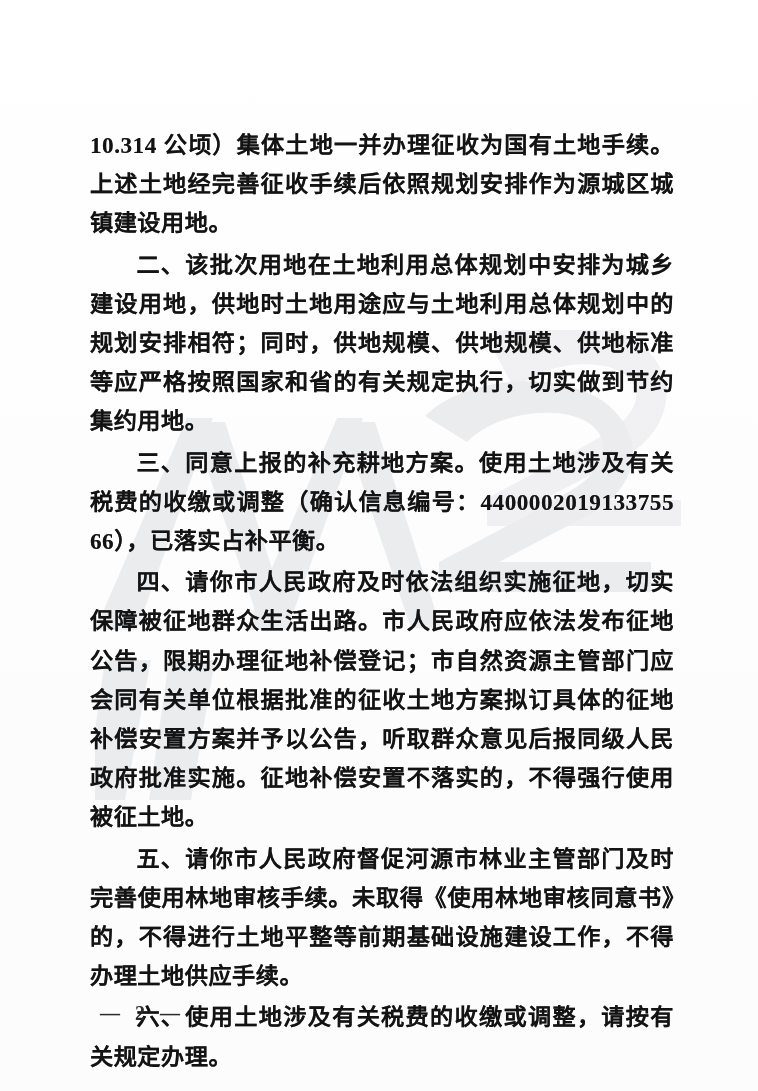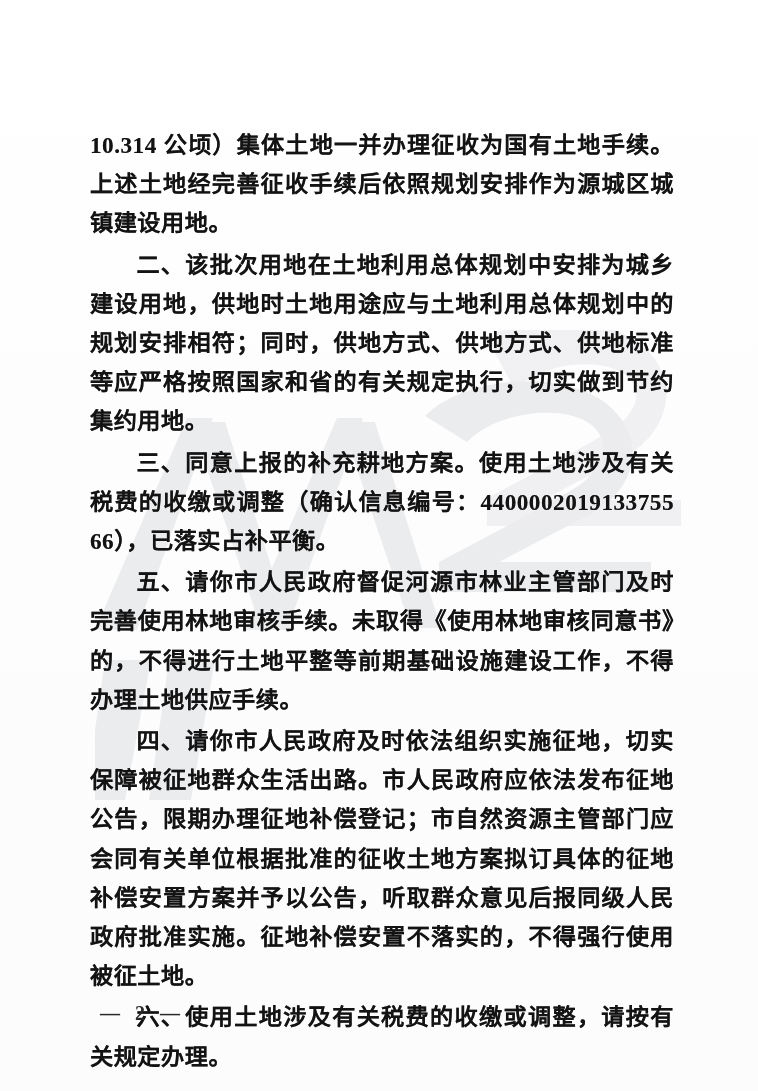--- a/index.html
+++ b/index.html
@@ -109,26 +109,26 @@
                  L448,170 L586,170 L586,196 L392,196 L392,168
                  C392,168 508,108 522,96 C546,78 548,54 526,42
                  C502,28 448,32 420,60 Z" opacity="0.75"></path>
       </g>
     </svg>
   </div>
 
   <div id="body-text">
     <p class="para">10.314 公顷）集体土地一并办理征收为国有土地手续。上述土地经完善征收手续后依照规划安排作为源城区城镇建设用地。</p>
 
-    <p class="para indent">二、该批次用地在土地利用总体规划中安排为城乡建设用地，供地时土地用途应与土地利用总体规划中的规划安排相符；同时，供地方式、供地方式、供地标准等应严格按照国家和省的有关规定执行，切实做到节约集约用地。</p>
+    <p class="para indent">二、该批次用地在土地利用总体规划中安排为城乡建设用地，供地时土地用途应与土地利用总体规划中的规划安排相符；同时，供地规模、供地规模、供地标准等应严格按照国家和省的有关规定执行，切实做到节约集约用地。</p>
 
     <p class="para indent">三、同意上报的补充耕地方案。使用土地涉及有关税费的收缴或调整（确认信息编号：440000201913375566），已落实占补平衡。</p>
 
+    <p class="para indent">四、请你市人民政府及时依法组织实施征地，切实保障被征地群众生活出路。市人民政府应依法发布征地公告，限期办理征地补偿登记；市自然资源主管部门应会同有关单位根据批准的征收土地方案拟订具体的征地补偿安置方案并予以公告，听取群众意见后报同级人民政府批准实施。征地补偿安置不落实的，不得强行使用被征土地。</p>
+
     <p class="para indent">五、请你市人民政府督促河源市林业主管部门及时完善使用林地审核手续。未取得《使用林地审核同意书》的，不得进行土地平整等前期基础设施建设工作，不得办理土地供应手续。</p>
-
-    <p class="para indent">四、请你市人民政府及时依法组织实施征地，切实保障被征地群众生活出路。市人民政府应依法发布征地公告，限期办理征地补偿登记；市自然资源主管部门应会同有关单位根据批准的征收土地方案拟订具体的征地补偿安置方案并予以公告，听取群众意见后报同级人民政府批准实施。征地补偿安置不落实的，不得强行使用被征土地。</p>
 
     <p class="para indent">六、使用土地涉及有关税费的收缴或调整，请按有关规定办理。</p>
   </div>
 
   <div id="page-footer">— 2 —</div>
 
 </div>
 
 </body></html>

